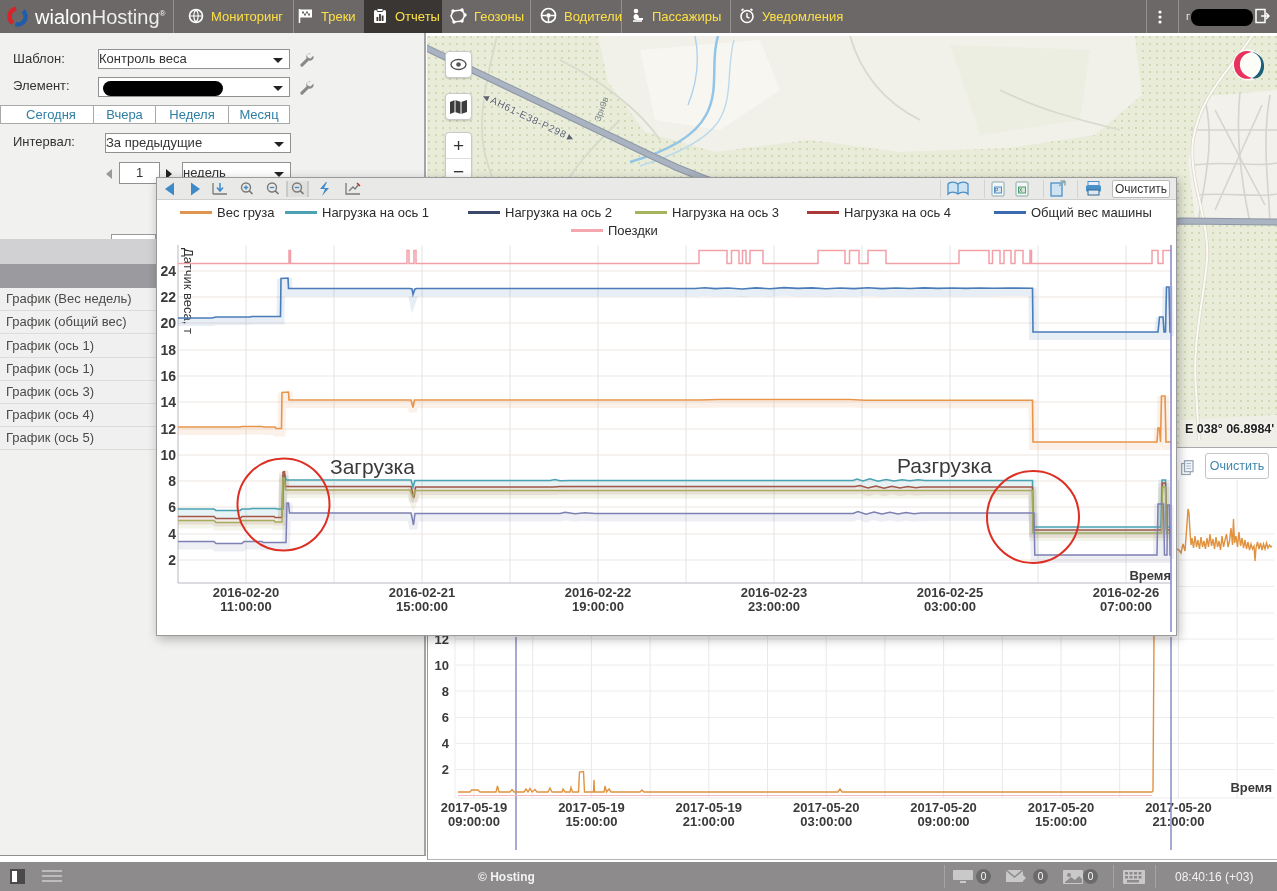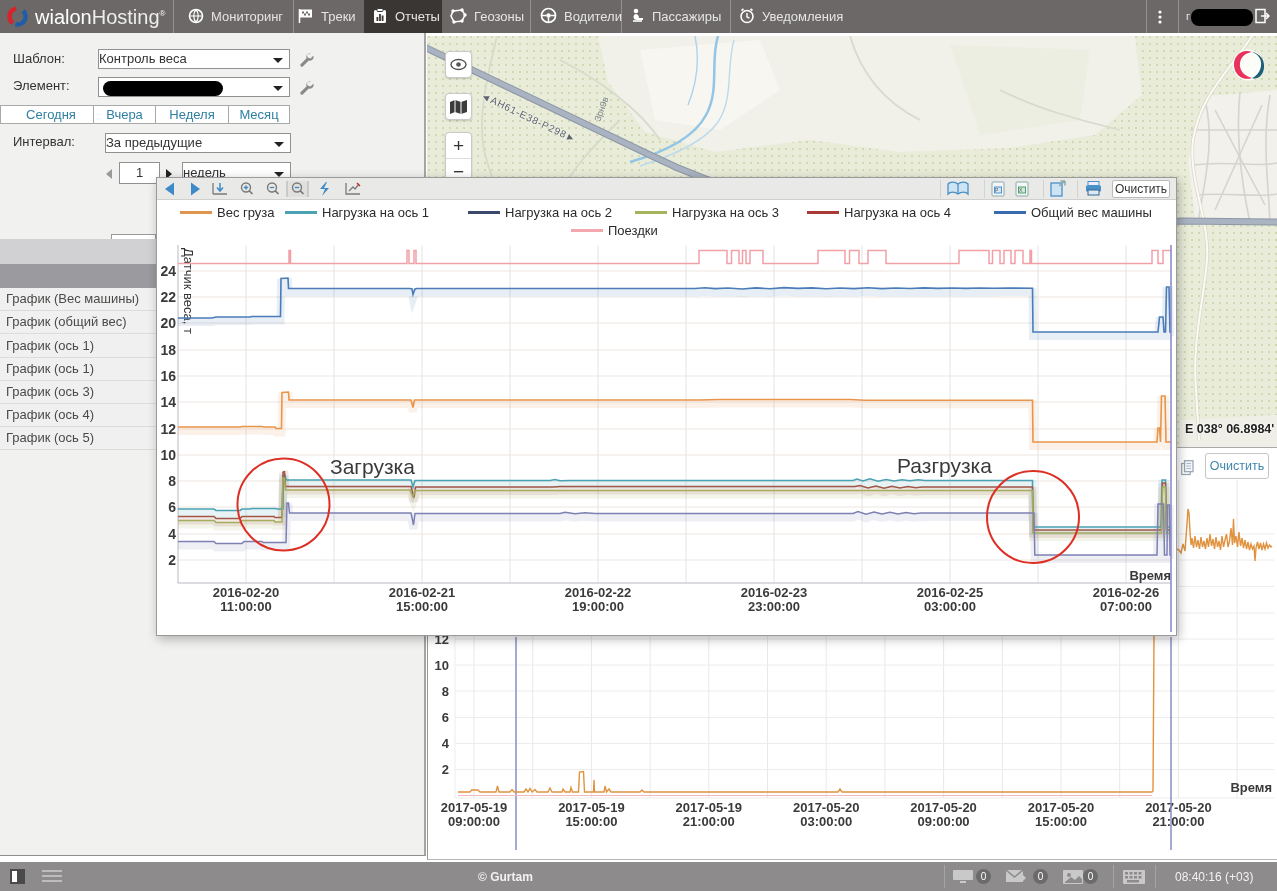--- a/index.html
+++ b/index.html
@@ -1,20 +1,20 @@
 <!DOCTYPE html>
 <html><head><meta charset="utf-8">
 <style>
 *{margin:0;padding:0;box-sizing:border-box}
 html,body{width:1277px;height:891px;overflow:hidden;font-family:"Liberation Sans",sans-serif;background:#fff}
 .abs{position:absolute}
 
 #topbar{position:absolute;left:0;top:0;width:1277px;height:33px;background:#6b6867;z-index:20}
 #topbar .sep{position:absolute;top:0;width:1px;height:33px;background:rgba(255,255,255,.28)}
-.mi{position:absolute;top:0;height:33px;color:#e5e5e5;font-size:13px;line-height:33px;white-space:nowrap}
+.mi{position:absolute;top:0;height:33px;color:#fde047;font-size:13px;line-height:33px;white-space:nowrap}
 .mi svg{vertical-align:-3px;margin-right:7px}
 #tab-otch{position:absolute;left:364px;top:0;width:78px;height:33px;background:#393634}
 
 #leftpanel{position:absolute;left:0;top:33px;width:426px;height:823px;background:#f1f1ef;border-right:2px solid #a5a5a5;border-bottom:1px solid #8e8e8e;z-index:1}
 .lbl{position:absolute;font-size:13px;color:#333}
 .dd{position:absolute;background:#fff;border:1px solid #919191;font-size:13px;color:#333;line-height:18px;padding-left:0}
 .dd .arr{position:absolute;right:6px;top:8px;width:0;height:0;border-left:5px solid transparent;border-right:5px solid transparent;border-top:5px solid #222}
 .tbtn{position:absolute;top:72px;height:19px;background:#fff;border:1px solid #a9a9a9;color:#2e7fa3;font-size:13px;text-align:center;line-height:17px}
 
 #band1{position:absolute;left:0;top:206px;width:156px;height:25px;background:#d1d1d3}
@@ -130,21 +130,21 @@
  <div class="tbtn" style="left:228px;width:62px">Месяц</div>
  <div class="lbl" style="left:13px;top:101px">Интервал:</div>
  <div class="dd" style="left:105px;top:100px;width:186px;height:20px">За предыдущие<span class="arr"></span></div>
  <div class="abs" style="left:106px;top:136px;width:0;height:0;border-top:5px solid transparent;border-bottom:5px solid transparent;border-right:6px solid #9a9a9a"></div>
  <div class="dd" style="left:119px;top:129px;width:41px;height:22px;text-align:center;padding-left:0;line-height:20px">1</div>
  <div class="abs" style="left:166px;top:136px;width:0;height:0;border-top:5px solid transparent;border-bottom:5px solid transparent;border-left:6px solid #222"></div>
  <div class="dd" style="left:182px;top:129px;width:109px;height:22px;line-height:20px">недель<span class="arr" style="top:9px"></span></div>
  <div class="abs" style="left:111px;top:201px;width:45px;height:5px;background:#fff;border:1px solid #999;border-bottom:none"></div>
  <div id="band1"></div>
  <div id="band2"></div>
- <div class="trow" style="top:255px">График (Вес машины)</div>
+ <div class="trow" style="top:255px">График (Вес недель)</div>
  <div class="trow" style="top:278px">График (общий вес)</div>
  <div class="trow" style="top:302px">График (ось 1)</div>
  <div class="trow" style="top:325px">График (ось 1)</div>
  <div class="trow" style="top:348px">График (ось 3)</div>
  <div class="trow" style="top:371px">График (ось 4)</div>
  <div class="trow" style="top:394px">График (ось 5)</div>
 </div>
 
 <div id="map">
  <svg width="850" height="411" viewBox="427 36 850 411">
@@ -441,21 +441,21 @@
  <div class="abs" style="left:10px;top:7px;width:15px;height:15px;border:2px solid #4a4a4a;background:#fff">
       <div style="position:absolute;right:0;top:0;width:6px;height:11px;background:#4a4a4a"></div>
     </div>
  <svg class="abs" style="left:42px;top:7px" width="20" height="15" viewBox="0 0 20 15">
       <g stroke="#bdbdbd" stroke-width="2">
         <line x1="0" y1="2" x2="20" y2="2"></line>
         <line x1="0" y1="7" x2="20" y2="7"></line>
         <line x1="0" y1="12" x2="20" y2="12"></line>
       </g>
     </svg>
- <div class="abs" style="left:478px;top:8px;font-size:12px;font-weight:bold">© Gurtam</div>
+ <div class="abs" style="left:478px;top:8px;font-size:12px;font-weight:bold">© Hosting</div>
  <div class="sep" style="left:944px"></div>
  <svg class="abs" style="left:953px;top:8px" width="20" height="14" viewBox="0 0 20 14">
       <rect x="0" y="0" width="20" height="10" rx="1" fill="#c9c9c9"></rect>
       <rect x="7" y="11" width="6" height="2" fill="#c9c9c9"></rect>
     </svg>
  <div class="badge" style="left:976px">0</div>
  <svg class="abs" style="left:1006px;top:8px" width="20" height="13" viewBox="0 0 20 13">
       <rect x="0" y="0" width="17" height="12" fill="#c9c9c9"></rect>
       <path d="M0 0 L8.5 7 L17 0" stroke="#8d8b8b" stroke-width="1.5" fill="none"></path>
       <path d="M17 5 L20 8 L17 11" fill="#c9c9c9"></path>

